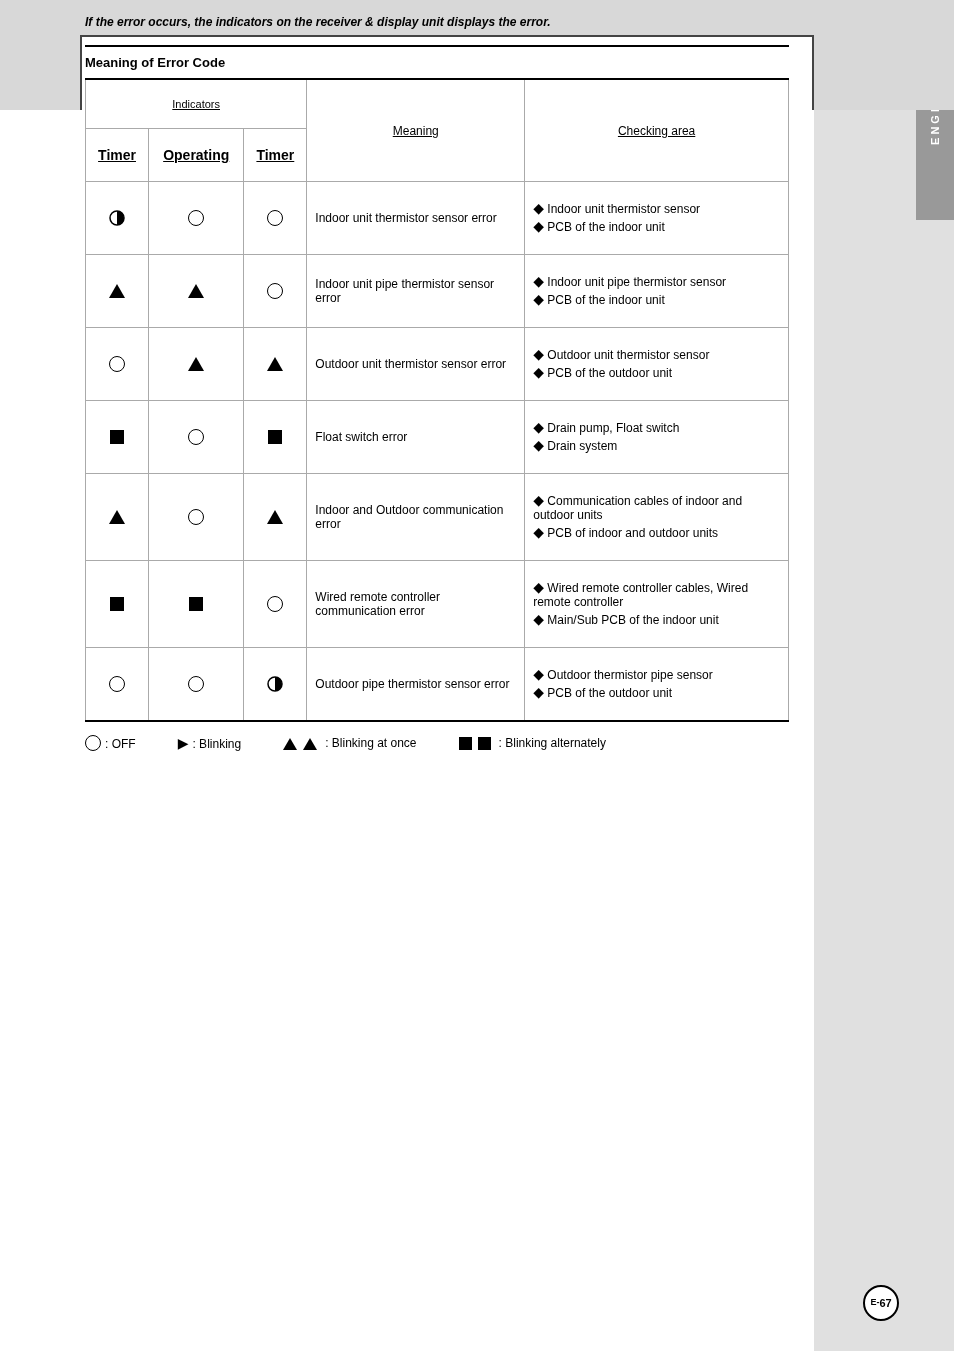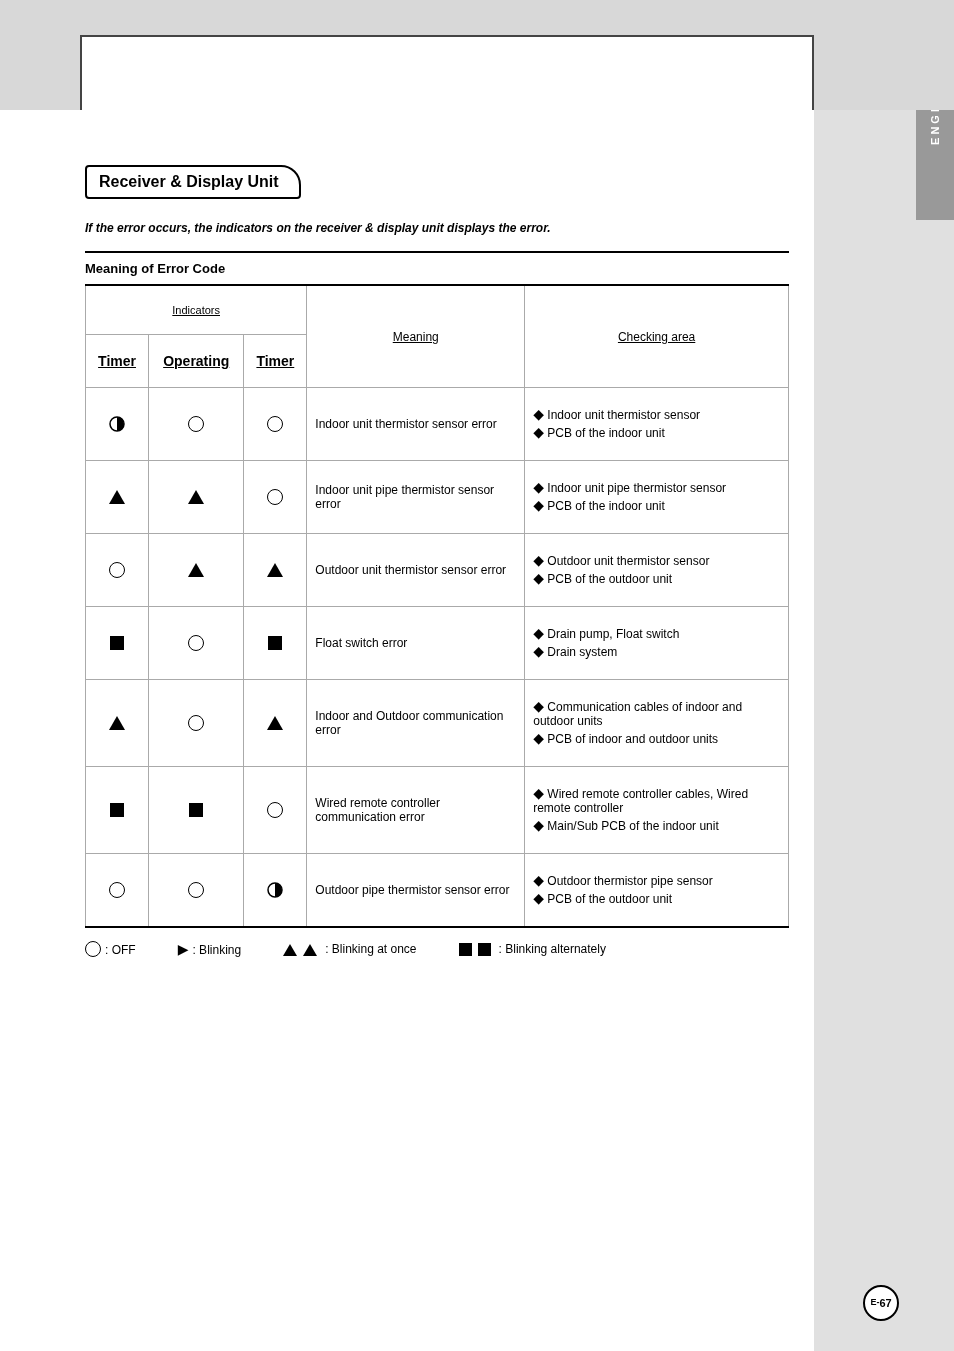--- a/index.html
+++ b/index.html
@@ -239,25 +239,20 @@
   <div class="gray-top-box">
     <div class="white-content-bar"></div>
   </div>
 
   <div class="side-tab">
     <span class="side-tab-text">ENGLISH</span>
   </div>
 
   <div class="main-body">
 
-    <div style="margin-top: 120px; margin-bottom: 10px;">
-      <div class="section-title-box">
-        <span>Receiver &amp; Display Unit</span>
-      </div>
-    </div>
 
     <p class="subtitle-italic">If the error occurs, the indicators on the receiver &amp; display unit displays the error.</p>
 
     <div class="error-code-title">
       <span>Meaning of Error Code</span>
     </div>
 
     <table class="error-table">
       <thead>
         <tr>

